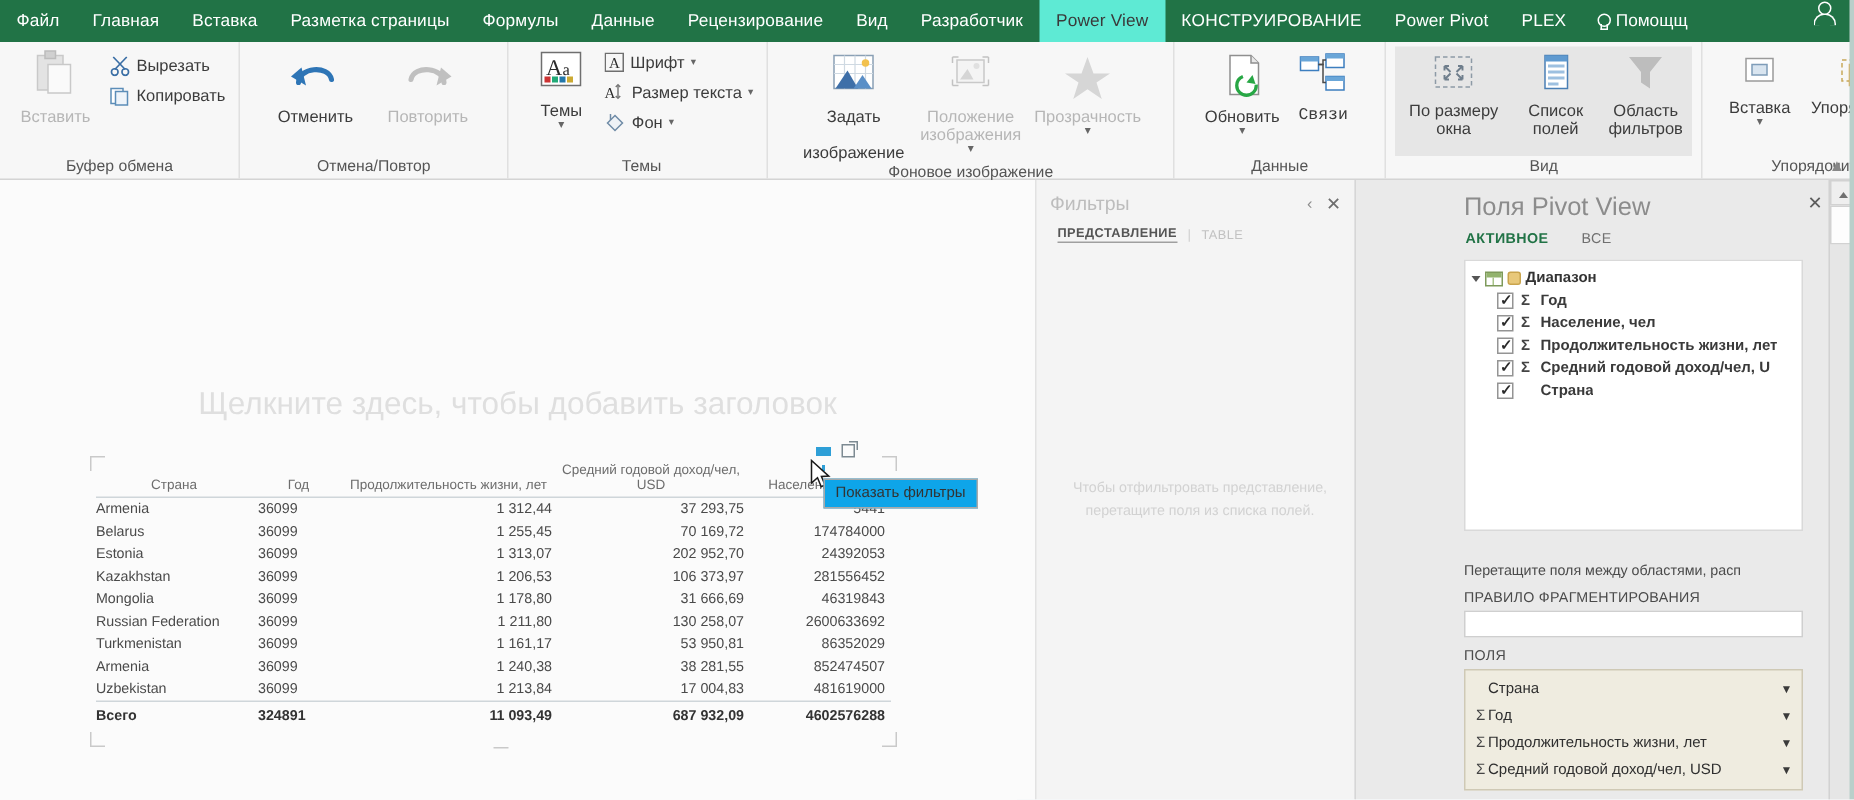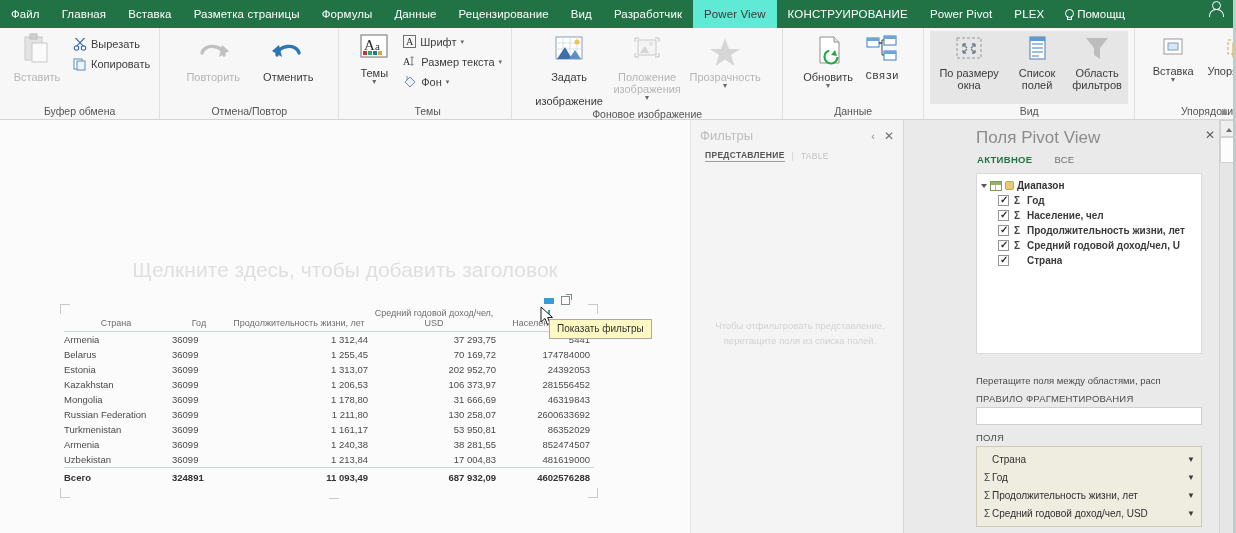--- a/index.html
+++ b/index.html
@@ -154,21 +154,21 @@
   .funnel::after { content:""; position:absolute; left:-1px; top:6px; width:2px; height:4px; background:#2e9fd7;}
   .popout { width:9px;height:9px; border:1px solid #7d8a92; position:relative; }
   .popout::after{ content:""; position:absolute; right:-3px; top:-3px; width:5px;height:5px;
      border-top:1px solid #7d8a92; border-right:1px solid #7d8a92;}
 
   .cursor-arrow { position:absolute; left:540px; top:186px; width:0;height:0; z-index:40;}
   .cursor-arrow svg { position:absolute; left:0; top:0; }
 
   .tooltip {
     position: absolute; left: 549px; top: 199px; z-index: 45;
-    background: #fef9c3; border: 1px solid #a9a9a9;
+    background: #0ea5e9; border: 1px solid #a9a9a9;
     font-size: 10px; color: #333; padding: 3px 7px 4px 7px;
     white-space: nowrap;
   }
 
   
   .filters {
     position: absolute; left: 690px; top: 0; width: 213px; height: 413px;
     background: #f4f4f4; border-left: 1px solid #e2e2e2;
   }
   .filters-head {
@@ -306,37 +306,37 @@
             </span>
             <span>Копировать</span>
           </div>
         </div>
       </div>
       <div class="group-title">Буфер обмена</div>
     </div>
 
     <div class="group" style="padding-left:14px;padding-right:14px;">
       <div class="group-body" style="padding-top:6px;">
+        <div class="btn-big" style="width:72px;">
+          <span class="ic">
+            <svg width="34" height="28" viewBox="0 0 34 28">
+              <path d="M6 16 C6 6 26 4 28 14" fill="none" stroke="#2e75b6" stroke-width="3.4" stroke-linecap="round"></path>
+              <path d="M1 12 L8 6 L11 18 Z" fill="#2e75b6"></path>
+            </svg>
+          </span>
+          <span class="lbl">Отменить</span>
+        </div>
         <div class="btn-big dim" style="width:78px;">
           <span class="ic">
             <svg width="34" height="28" viewBox="0 0 34 28">
               <path d="M28 16 C28 6 8 4 6 14" fill="none" stroke="#c0c0c0" stroke-width="3.4" stroke-linecap="round"></path>
               <path d="M33 12 L26 6 L23 18 Z" fill="#c0c0c0"></path>
             </svg>
           </span>
           <span class="lbl">Повторить</span>
-        </div>
-        <div class="btn-big" style="width:72px;">
-          <span class="ic">
-            <svg width="34" height="28" viewBox="0 0 34 28">
-              <path d="M6 16 C6 6 26 4 28 14" fill="none" stroke="#2e75b6" stroke-width="3.4" stroke-linecap="round"></path>
-              <path d="M1 12 L8 6 L11 18 Z" fill="#2e75b6"></path>
-            </svg>
-          </span>
-          <span class="lbl">Отменить</span>
         </div>
       </div>
       <div class="group-title">Отмена/Повтор</div>
     </div>
 
     <div class="group" style="padding-left:10px;">
       <div class="group-body">
         <div class="btn-big" style="width:50px;">
           <span class="ic">
             <svg width="32" height="30" viewBox="0 0 32 30">

